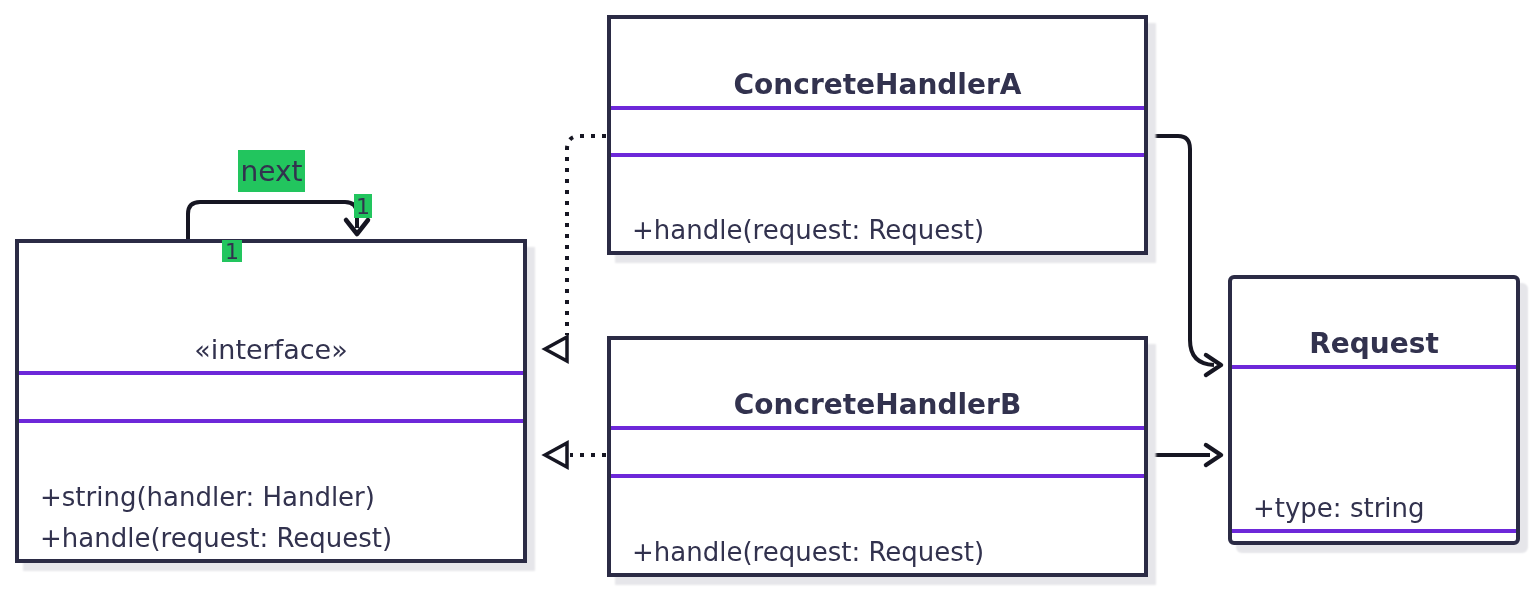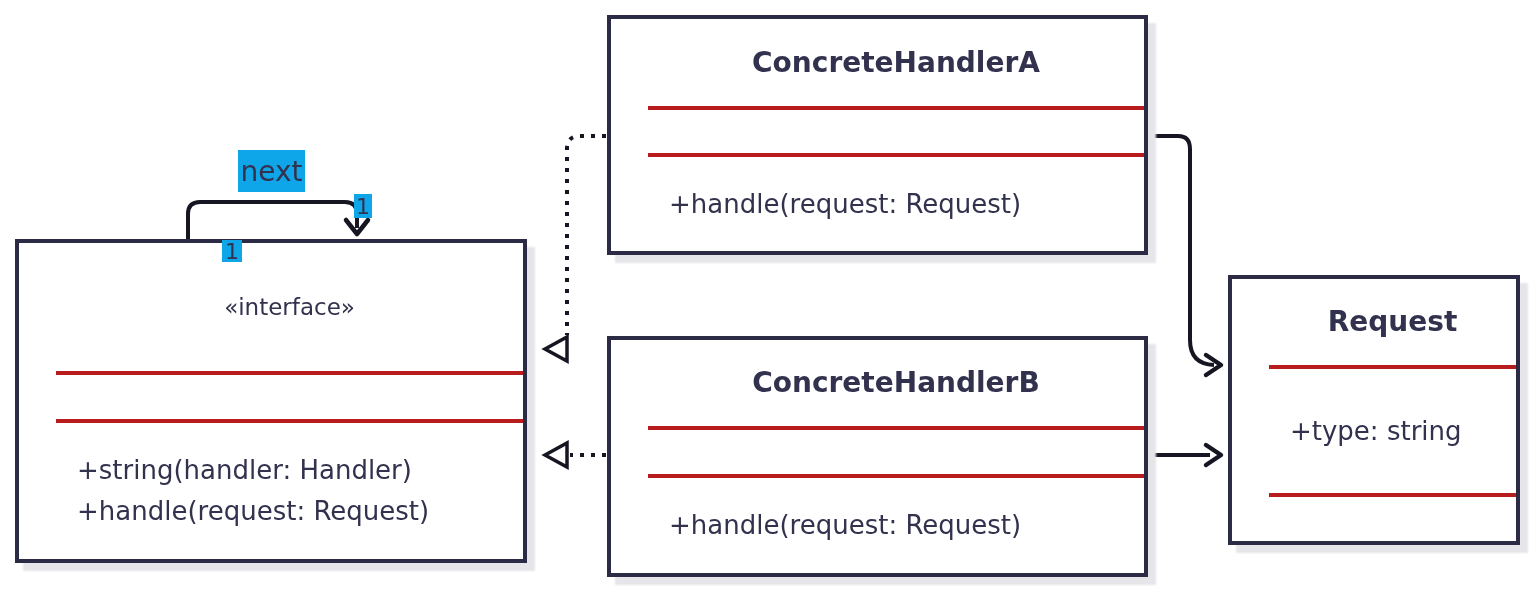--- a/index.html
+++ b/index.html
@@ -47,56 +47,55 @@
     position: absolute;
     box-sizing: border-box;
     background: #ffffff;
     border: 4px solid #2b2b45;
     box-shadow: 8px 8px 2px #e6e6ea;
   }
   .compartment {
     box-sizing: border-box;
     display: flex;
     flex-direction: column;
-    justify-content: center;
-    margin-left: 37px;
+    justify-content: flex-end;
   }
   .compartment.divided {
-    border-top: 4px solid #b91c1c;
+    border-top: 4px solid #6d28d9;
   }
   .title-compartment {
     align-items: center;
     text-align: center;
   }
   .class-name {
     font-weight: bold;
     font-size: 28px;
     line-height: 42px;
     color: #32324e;
   }
   .stereotype {
     font-weight: normal;
-    font-size: 23px;
+    font-size: 27px;
     line-height: 42px;
     color: #32324e;
   }
   .members {
     align-items: flex-start;
     padding-left: 21px;
     padding-right: 8px;
   }
   .member {
     font-size: 26px;
     line-height: 41px;
     white-space: nowrap;
     color: #32324e;
   }
   .edge-label {
     position: absolute;
-    background: #0ea5e9;
+    background: #22c55e;
     color: #32324e;
     display: flex;
     align-items: center;
     justify-content: center;
     white-space: nowrap;
   }
   .label-next {
     left: 238px; top: 150px;
     width: 67px; height: 42px;
     font-size: 28px;
@@ -163,25 +162,25 @@
   <div class="class-box" style="left:607px; top:336px; width:541px; height:241px;">
     <div class="compartment title-compartment" style="height:86px;">
       <div class="class-name">ConcreteHandlerB</div>
     </div>
     <div class="compartment divided" style="height:48px;"></div>
     <div class="compartment divided members" style="height:99px;">
       <div class="member">+handle(request: Request)</div>
     </div>
   </div>
 
-  <div class="class-box" style="left:1228px; top:275px; width:292px; height:270px;">
+  <div class="class-box" style="left:1228px; top:275px; width:292px; height:270px;border-radius:6px;">
     <div class="compartment title-compartment" style="height:86px;">
       <div class="class-name">Request</div>
     </div>
-    <div class="compartment divided members" style="height:128px;">
+    <div class="compartment divided members" style="height:164px;">
       <div class="member">+type: string</div>
     </div>
     <div class="compartment divided" style="height:44px;"></div>
   </div>
 
   <div class="edge-label label-next">next</div>
   <div class="edge-label label-mult-source">1</div>
   <div class="edge-label label-mult-target">1</div>
 
 </div>

